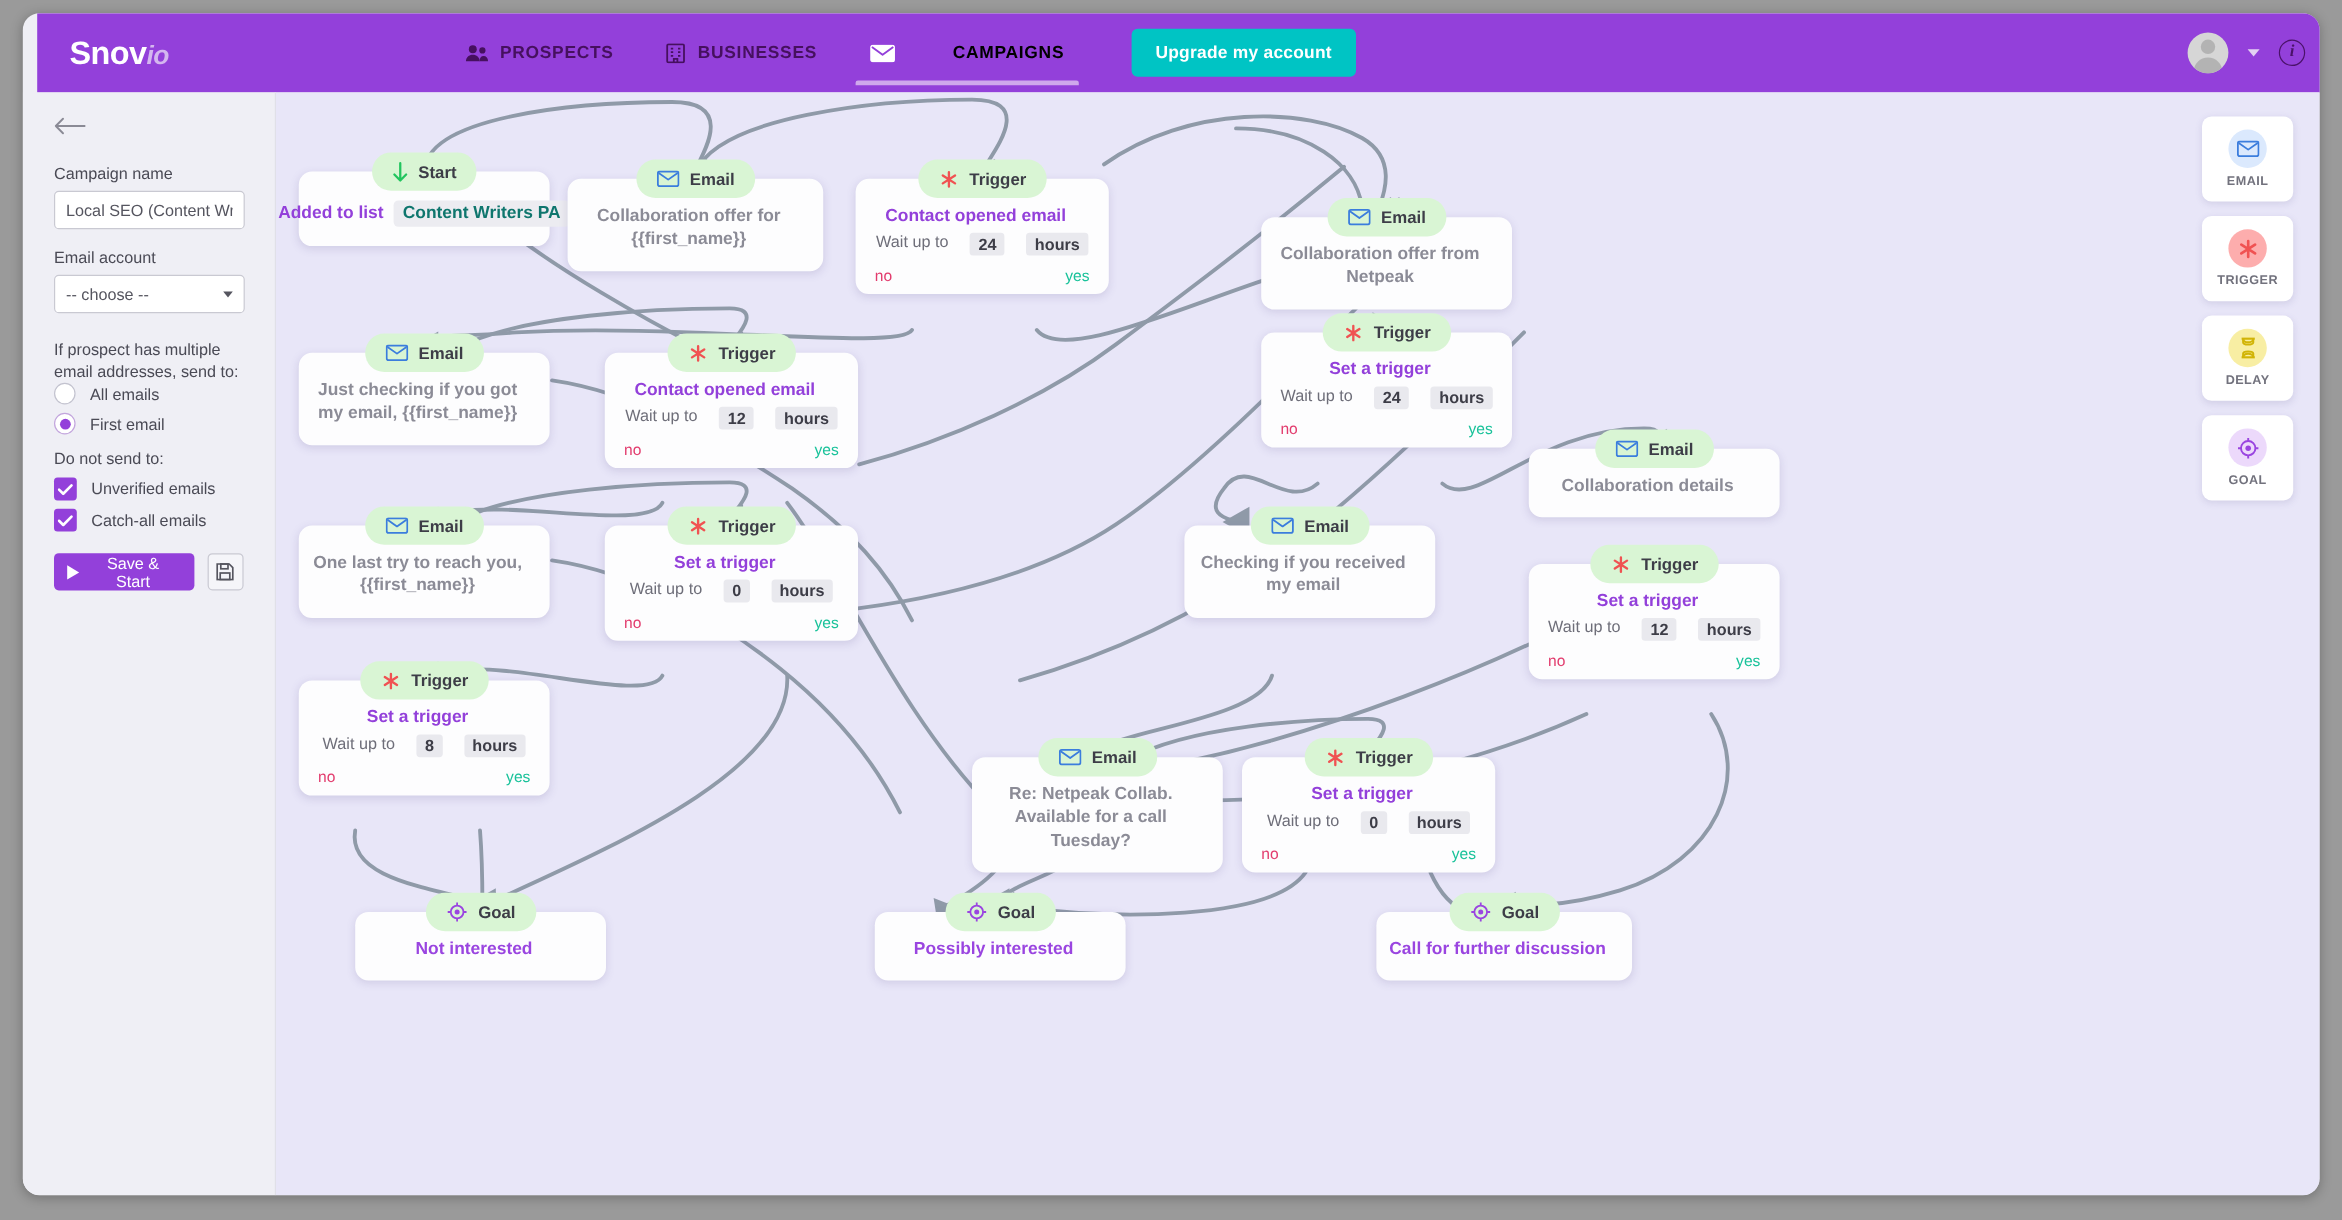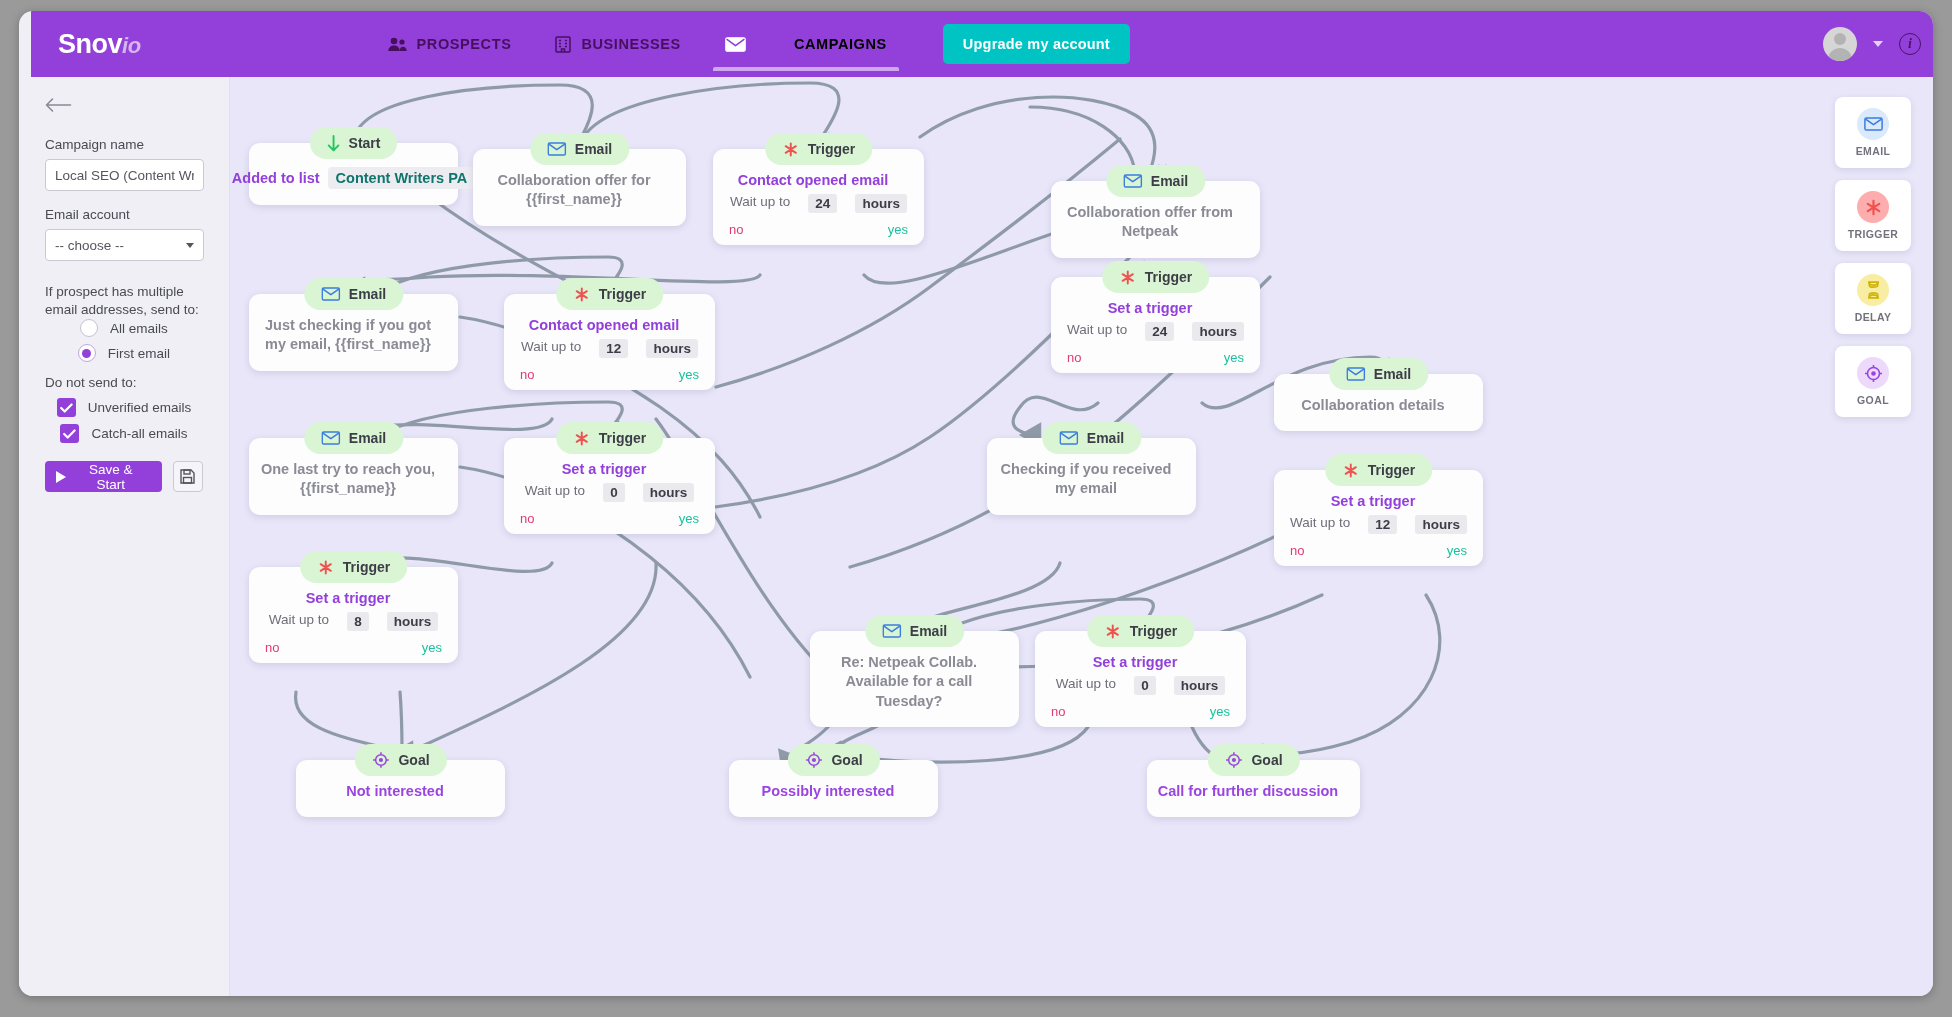--- a/index.html
+++ b/index.html
@@ -99,21 +99,21 @@
   .select-box {
     width:159px; height:32px;
     border:1px solid #c9c9d2; border-radius:4px; background:#fff;
     font-size:13.5px; color:#55555f; padding: 0 9px;
     display:flex; align-items:center; justify-content:space-between; cursor:pointer;
     margin-bottom: 22px;
   }
   .sel-caret { width:0;height:0;border-left:4px solid transparent;border-right:4px solid transparent;border-top:5px solid #55555f; }
   .spacer-16 { height:16px; }
   .hint-text { font-size:13.5px; color:#4a4a55; line-height:1.35; margin-bottom:0; width:165px;}
-  .radio-row, .check-row { display:flex; align-items:center; gap:12px; margin-bottom:7px; cursor:pointer;justify-content:center;}
+  .radio-row, .check-row { display:flex; align-items:center; gap:12px; margin-bottom:7px; cursor:pointer;}
   .radio {
     width:18px;height:18px;border-radius:50%;border:1.5px solid #c3c3cf;background:#fff;
     position:relative; flex:none;
   }
   .radio.on { border-color:#c3a6dd; }
   .radio.on::after {
     content:''; position:absolute; left:3.5px; top:3.5px; width:9px;height:9px;
     border-radius:50%; background:#9340da;
   }
   .radio-label, .check-label { font-size:13.5px; color:#4a4a55; }

